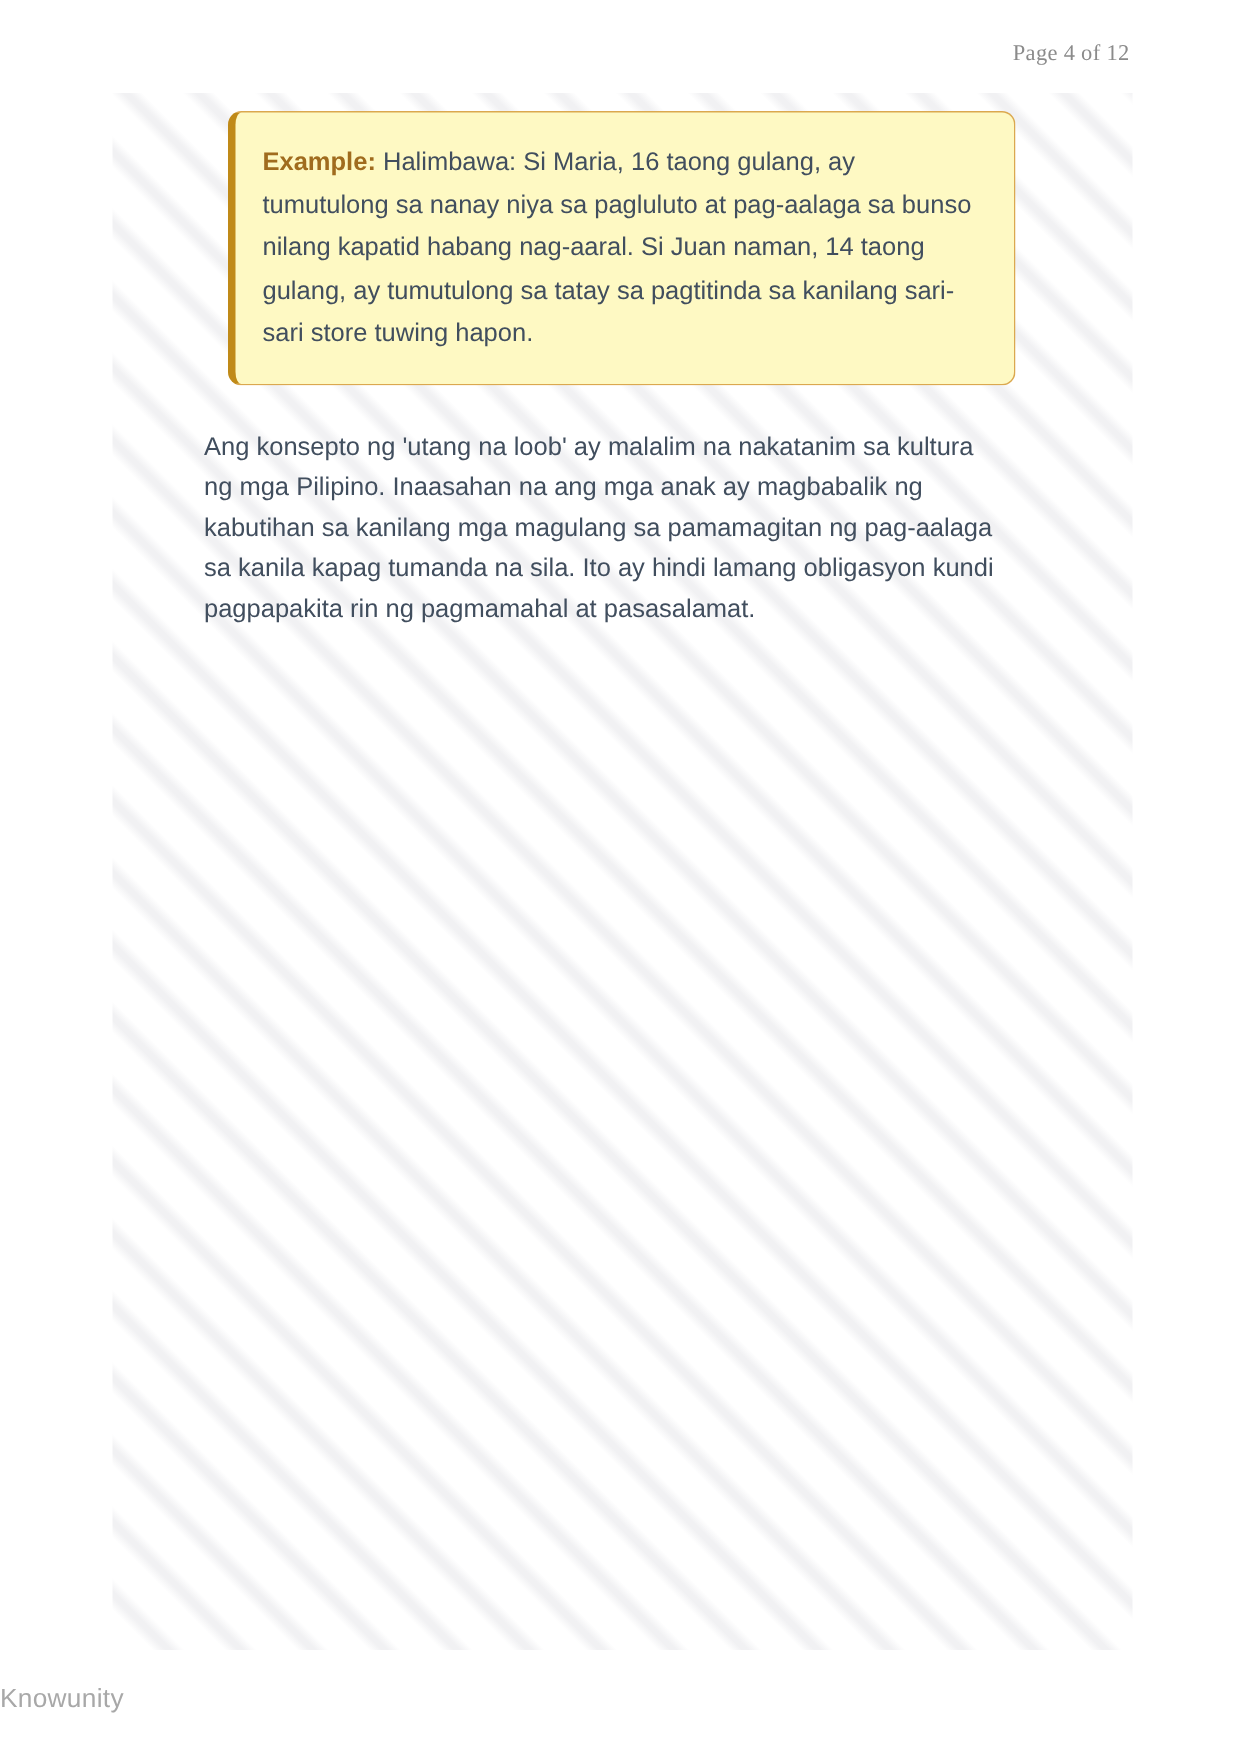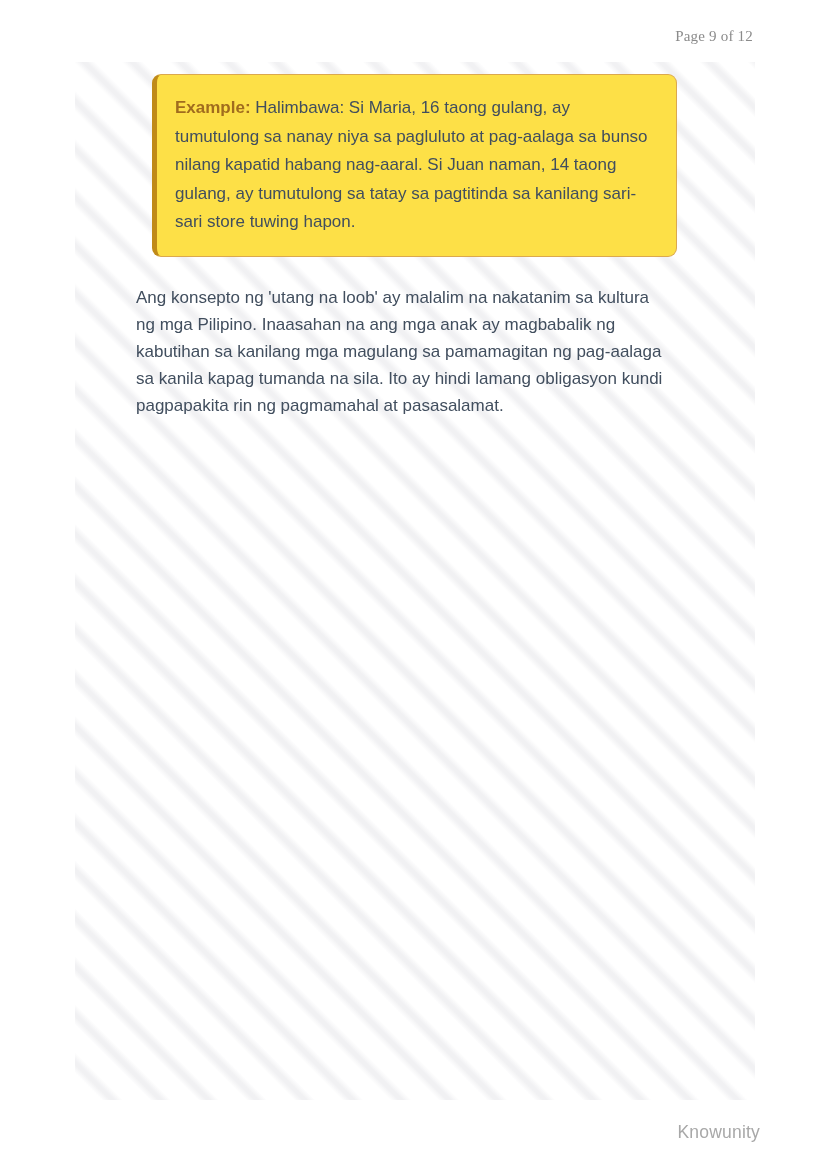--- a/index.html
+++ b/index.html
@@ -41,21 +41,21 @@
     color: var(--indicator, #8b8b8b);
     letter-spacing: 0.2px;
   }
   .example-box {
     position: absolute;
     left: 152px;
     top: 74px;
     width: 525px;
     min-height: 183px;
     box-sizing: border-box;
-    background: #fde047;
+    background: #fef9c3;
     border: 1.5px solid var(--box-border, #dba84f);
     border-left: 5px solid var(--accent, #c08a18);
     border-radius: 9px;
     padding: 19px 22px 18px 18px;
     font-size: 17px;
     line-height: 28.5px;
     color: var(--text, #414e5e);
   }
   .example-label {
     font-weight: bold;
@@ -68,34 +68,34 @@
     width: 530px;
     font-size: 17px;
     line-height: 27px;
     color: var(--text, #414e5e);
   }
   .footer-brand {
     position: absolute;
     left: 0;
     top: 1122px;
     width: 760px;
-    text-align: right;
+    text-align: left;
     font-size: 17.5px;
     color: var(--footer, #a8a8a8);
     letter-spacing: 0.2px;
   }
 </style>
 </head>
 <body>
 
 <div class="page">
 
   <div class="striped-panel"></div>
 
-  <div class="page-indicator">Page 9 of 12</div>
+  <div class="page-indicator">Page 4 of 12</div>
 
   <div class="example-box">
     <span class="example-label">Example:</span><span> Halimbawa: Si Maria, 16 taong gulang, ay tumutulong sa nanay niya sa pagluluto at pag-aalaga sa bunso nilang kapatid habang nag-aaral. Si Juan naman, 14 taong gulang, ay tumutulong sa tatay sa pagtitinda sa kanilang sari-sari store tuwing hapon.</span>
   </div>
 
   <div class="body-paragraph">Ang konsepto ng 'utang na loob' ay malalim na nakatanim sa kultura ng mga Pilipino. Inaasahan na ang mga anak ay magbabalik ng kabutihan sa kanilang mga magulang sa pamamagitan ng pag-aalaga sa kanila kapag tumanda na sila. Ito ay hindi lamang obligasyon kundi pagpapakita rin ng pagmamahal at pasasalamat.</div>
 
   <div class="footer-brand">Knowunity</div>
 
 </div>

